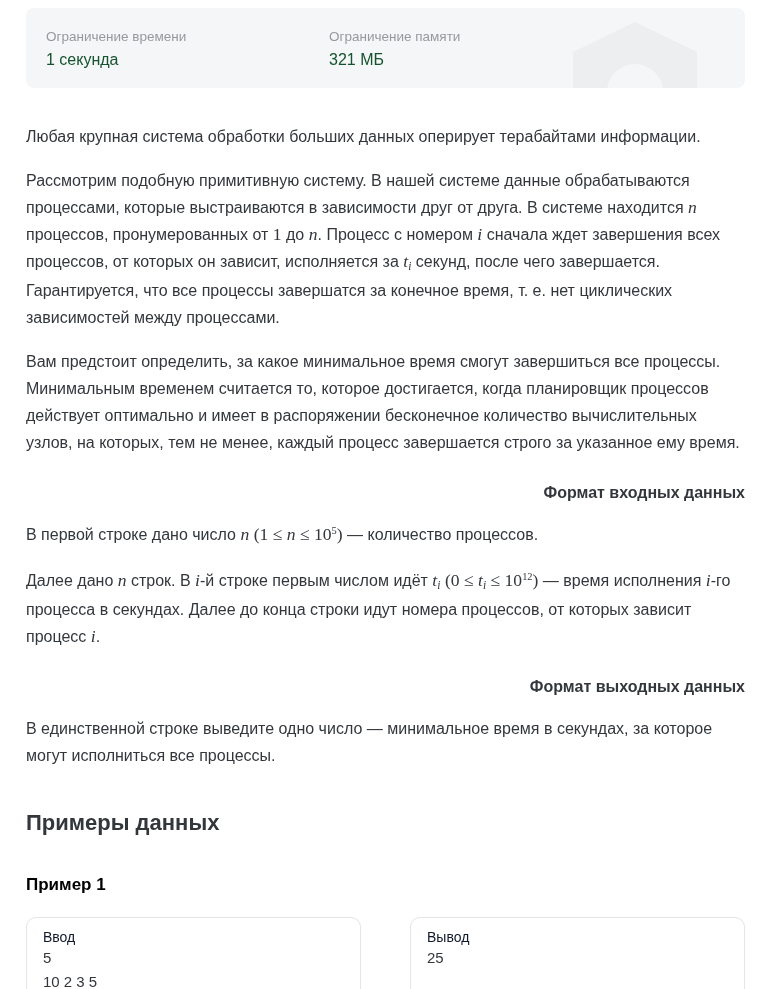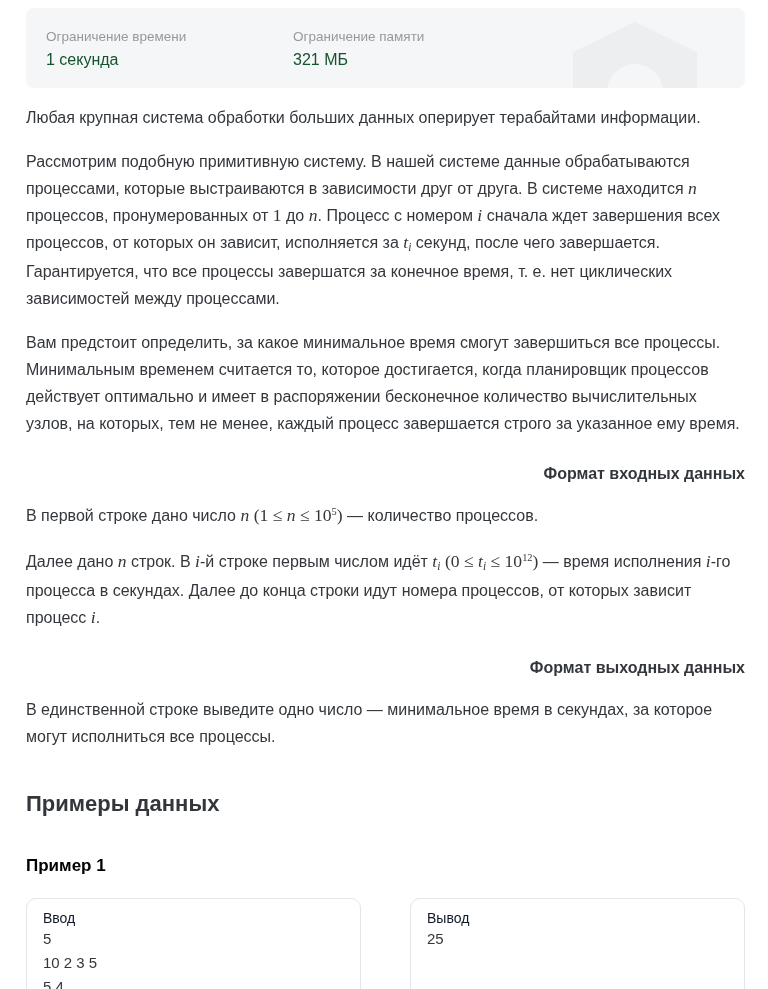--- a/index.html
+++ b/index.html
@@ -16,20 +16,21 @@
 
   
   .limits-card {
     position: relative;
     overflow: hidden;
     background: #f5f6f7;
     border-radius: 8px;
     height: 80px;
     padding: 20px 20px 0 20px;
     display: flex;
+    gap: 36px;
   }
   .limit-col { width: 247px; }
   .limit-label { font-size: 13.5px; line-height: 18px; color: #95999e; }
   .limit-value { font-size: 16px; line-height: 20px; color: #14532d; margin-top: 4px; }
   .watermark { position: absolute; left: 547px; top: 14px; width: 124px; height: 100px; }
   .wm-hex {
     position: absolute; inset: 0;
     background: #eceef0;
     clip-path: polygon(50% 0, 100% 30%, 100% 100%, 0 100%, 0 30%);
   }
@@ -38,21 +39,21 @@
     border-radius: 50%; background: #f5f6f7;
   }
 
   
   .statement p {
     font-size: 16px;
     line-height: 27px;
     margin: 17px 0;
     color: #33373c;
   }
-  .statement p.first { margin-top: 16px; }
+  .statement p.first { margin-top: 35px; }
   .statement h4 {
     font-size: 16px; line-height: 22px; font-weight: 700;
     margin: 26px 0 17px; color: #33373c; text-align: right;
   }
   .statement h2 {
     font-size: 22px; line-height: 28px; font-weight: 700;
     margin: 40px 0 8px; color: #33373c;
   }
   .statement h3 {
     font-size: 17px; line-height: 22px; font-weight: 700;

